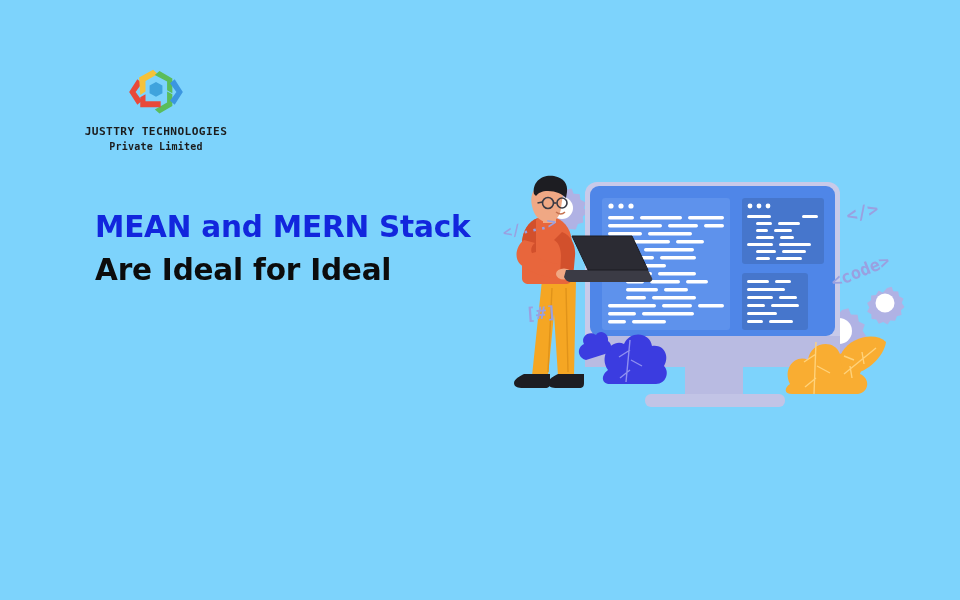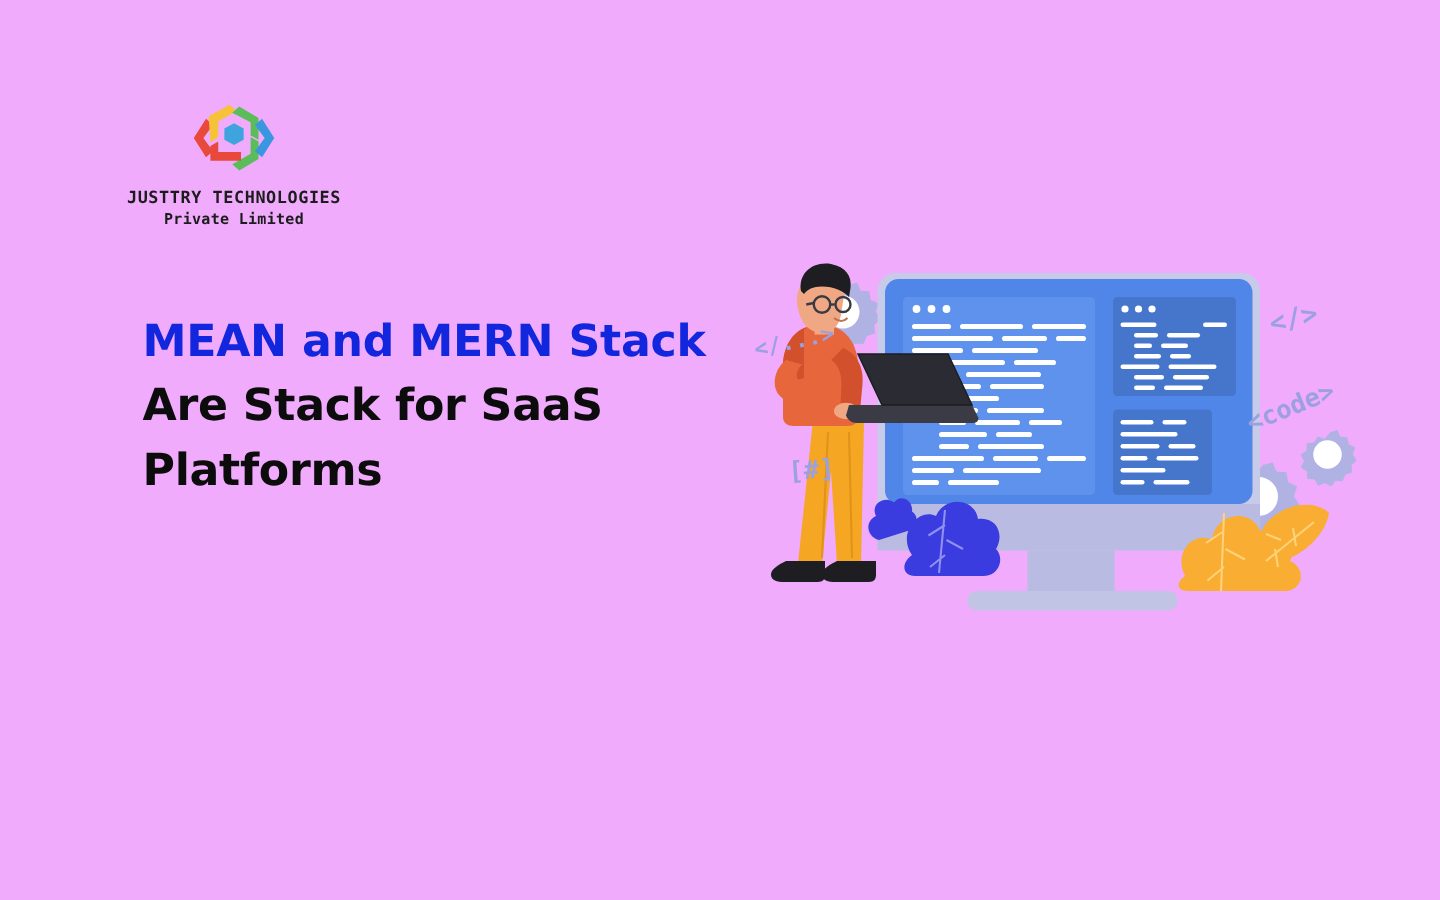--- a/index.html
+++ b/index.html
@@ -13,21 +13,21 @@
     height: 600px;
     overflow: hidden;
     font-family: "Liberation Sans", sans-serif;
     position: relative;
   }
   .banner {
     position: absolute;
     left: 0; top: 0;
     width: 960px;
     height: 600px;
-    background: #f0abfc;
+    background: #7dd3fc;
   }
 
   
   .logo-block {
     position: absolute;
     left: 78px;
     top: 64px;
     width: 156px;
     height: 90px;
     text-align: center;
@@ -110,22 +110,21 @@
       <path d="M31 79 L42 72 L42 79 L55 86 L47 92 Z" fill="#f0903a" opacity="0"></path>
 
       <polygon points="60,31 71,37 71,50 60,56 49,50 49,37" fill="#3fa3dd"></polygon>
     </svg>
     <div class="logo-name">JUSTTRY TECHNOLOGIES</div>
     <div class="logo-sub">Private Limited</div>
   </div>
 
   <div class="headline">
     <div class="headline-line blue">MEAN and MERN Stack</div>
-    <div class="headline-line dark">Are Stack for SaaS</div>
-    <div class="headline-line dark">Platforms</div>
+    <div class="headline-line dark">Are Ideal for Ideal</div>
   </div>
 
   <div class="illustration">
     <svg width="460" height="250" viewBox="0 0 460 250">
 
       <g fill="#b0b2e4">
         <path d="M76 20 l5.5 -1.6 2.2 5.4 5.8 0.3 1.0 5.7 5.2 2.6 -1.9 5.5 3.2 4.8 -4.2 3.9 0.6 5.8 -5.5 1.6 -2.2 5.4 -5.8 -0.3 -3.4 4.7 -5.0 -2.9 -5.4 2.2 -3.0 -5.0 -5.8 -0.6 -0.2 -5.8 -4.9 -3.1 2.5 -5.2 -2.6 -5.2 4.7 -3.4 0.2 -5.8 5.8 -0.6 3.0 -5.0 5.4 2.2 z"></path>
         <circle cx="72" cy="38" r="11" fill="#ffffff"></circle>
       </g>
 

